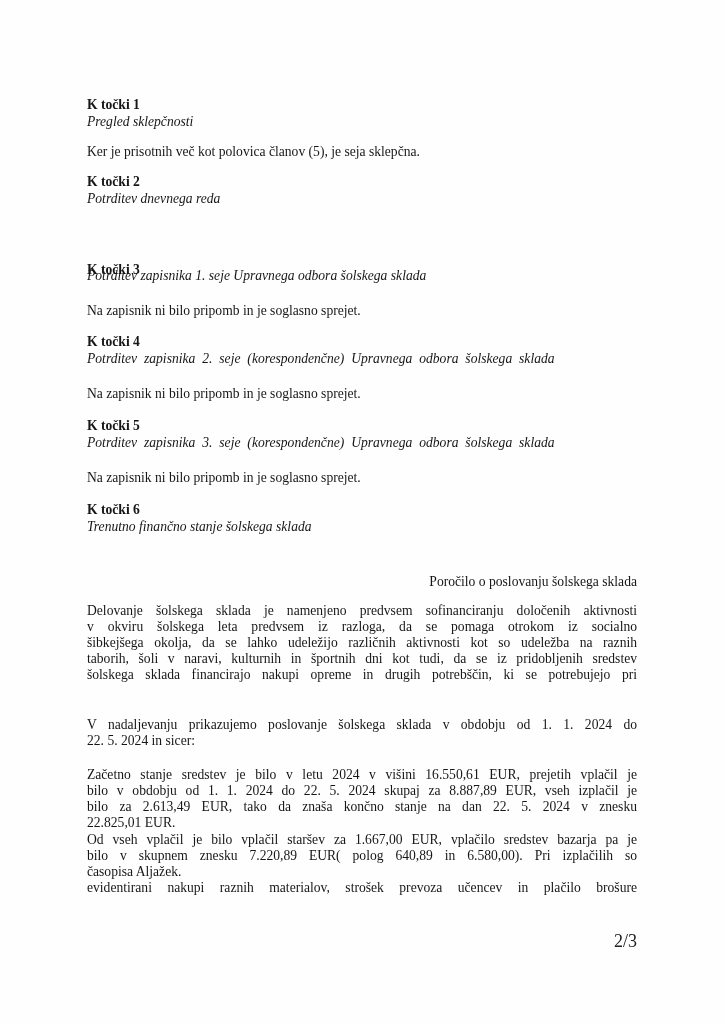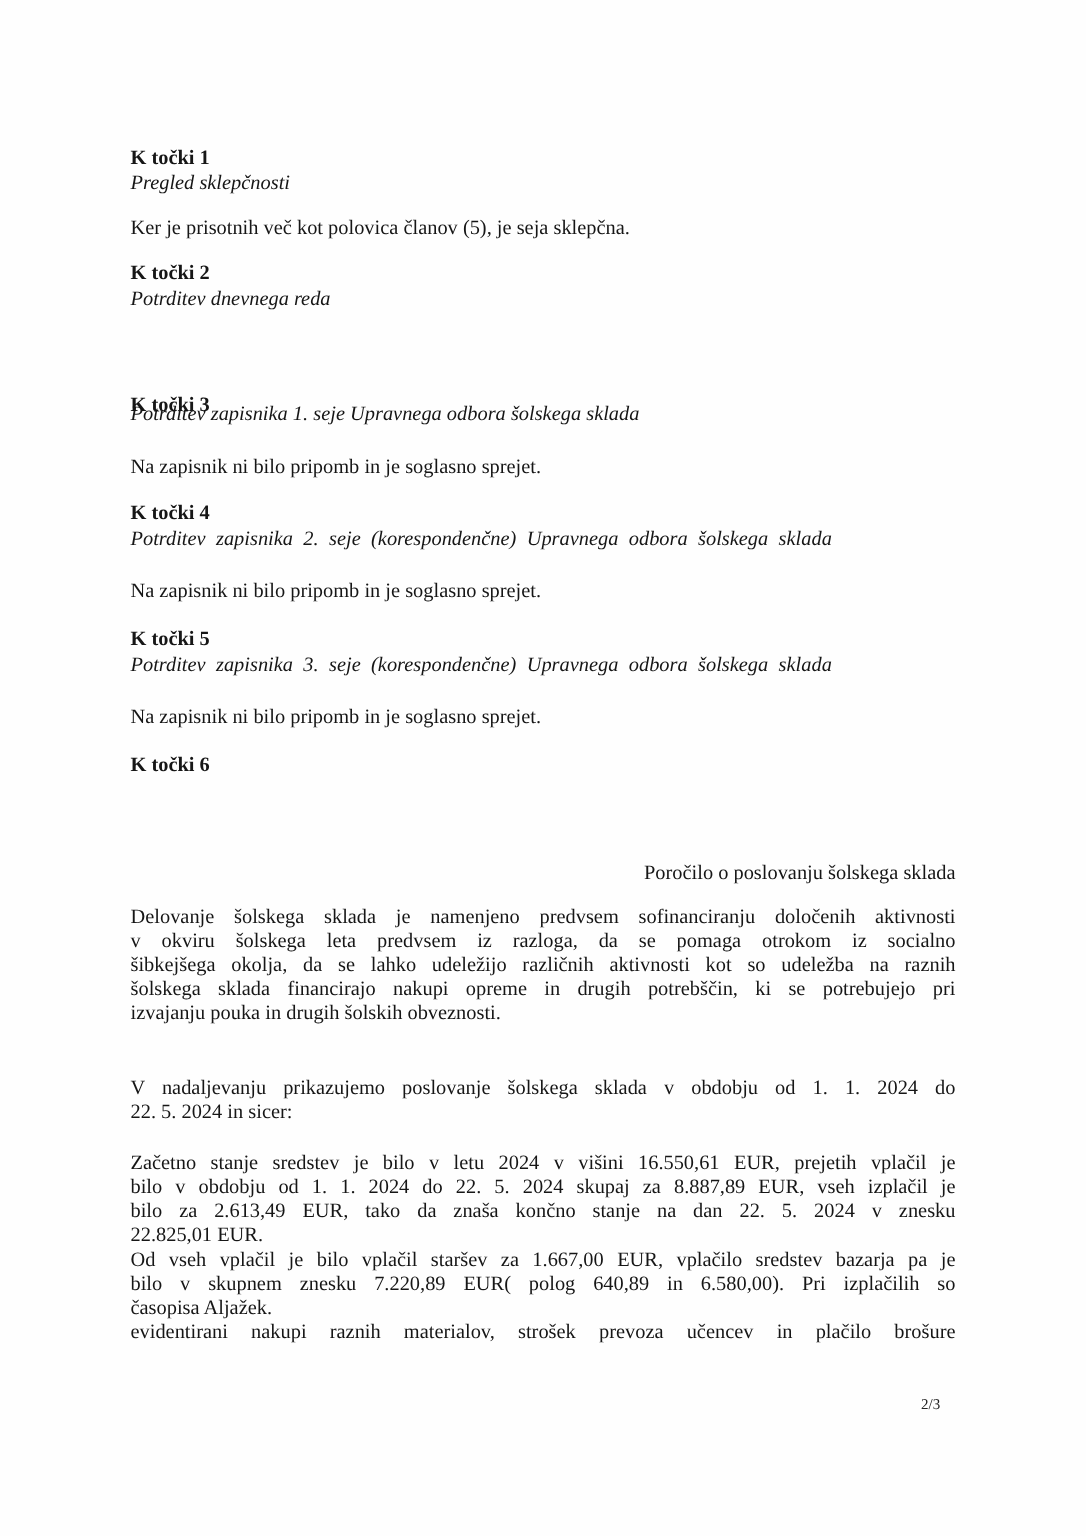--- a/index.html
+++ b/index.html
@@ -5,21 +5,21 @@
     html, body { margin: 0; padding: 0; background: #ffffff; }
     body { width: 724px; height: 1024px; position: relative; overflow: hidden; color: #161616; }
     .page { position: absolute; left: 0; top: 0; width: 724px; height: 1024px; background: #fefefe; }
     .txt { position: absolute; left: 87px; font-family: Liberation Serif, serif; font-size: 13.6px; line-height: 16px; white-space: nowrap; margin: 0; }
     .bold { font-weight: bold; }
     .ital { font-style: italic; }
     .just { width: 550px; white-space: normal; text-align: justify; }
     .just span.line { display: block; text-align: justify; text-align-last: justify; }
     .just span.line.last { text-align-last: left; }
     .center { left: 87px; width: 550px; text-align: right; }
-    .pagenum { position: absolute; left: 614px; top: 931px; font-family: "Liberation Serif", serif; font-size: 10px; color: #222; text-align: right; }
+    .pagenum { position: absolute; left: 614px; top: 931px; font-family: "Liberation Serif", serif; font-size: 18px; color: #222; text-align: right; }
   </style>
 </head>
 <body>
 
 <div class="page">
 
   <p class="txt bold" style="top:97px">K točki 1</p>
   <p class="txt ital" style="top:114px">Pregled sklepčnosti</p>
   <p class="txt" style="top:144px">Ker je prisotnih več kot polovica članov (5), je seja sklepčna.</p>
 
@@ -32,29 +32,30 @@
 
   <p class="txt bold" style="top:334px">K točki 4</p>
   <p class="txt ital" style="top:351px; word-spacing:3.5px">Potrditev zapisnika 2. seje (korespondenčne) Upravnega odbora šolskega sklada</p>
   <p class="txt" style="top:386px">Na zapisnik ni bilo pripomb in je soglasno sprejet.</p>
 
   <p class="txt bold" style="top:418px">K točki 5</p>
   <p class="txt ital" style="top:435px; word-spacing:3.5px">Potrditev zapisnika 3. seje (korespondenčne) Upravnega odbora šolskega sklada</p>
   <p class="txt" style="top:470px">Na zapisnik ni bilo pripomb in je soglasno sprejet.</p>
 
   <p class="txt bold" style="top:502px">K točki 6</p>
+  <p class="txt ital" style="top:519px">Trenutno finančno stanje šolskega sklada</p>
 
   <p class="txt center" style="top:574px">Poročilo o poslovanju šolskega sklada</p>
 
   <div class="txt just" style="top:603px">
     <span class="line">Delovanje šolskega sklada je namenjeno predvsem sofinanciranju določenih aktivnosti</span>
     <span class="line">v okviru šolskega leta predvsem iz razloga, da se pomaga otrokom iz socialno</span>
     <span class="line">šibkejšega okolja, da se lahko udeležijo različnih aktivnosti kot so udeležba na raznih</span>
+    <span class="line">taborih, šoli v naravi, kulturnih in športnih dni kot tudi, da se iz pridobljenih sredstev</span>
     <span class="line">šolskega sklada financirajo nakupi opreme in drugih potrebščin, ki se potrebujejo pri</span>
-    <span class="line last">izvajanju pouka in drugih šolskih obveznosti.</span>
   </div>
 
   <div class="txt just" style="top:717px">
     <span class="line">V nadaljevanju prikazujemo poslovanje šolskega sklada v obdobju od 1. 1. 2024 do</span>
     <span class="line last">22. 5. 2024 in sicer:</span>
   </div>
 
   <div class="txt just" style="top:767px">
     <span class="line">Začetno stanje sredstev je bilo v letu 2024 v višini 16.550,61 EUR, prejetih vplačil je</span>
     <span class="line">bilo v obdobju od 1. 1. 2024 do 22. 5. 2024 skupaj za 8.887,89 EUR, vseh izplačil je</span>

